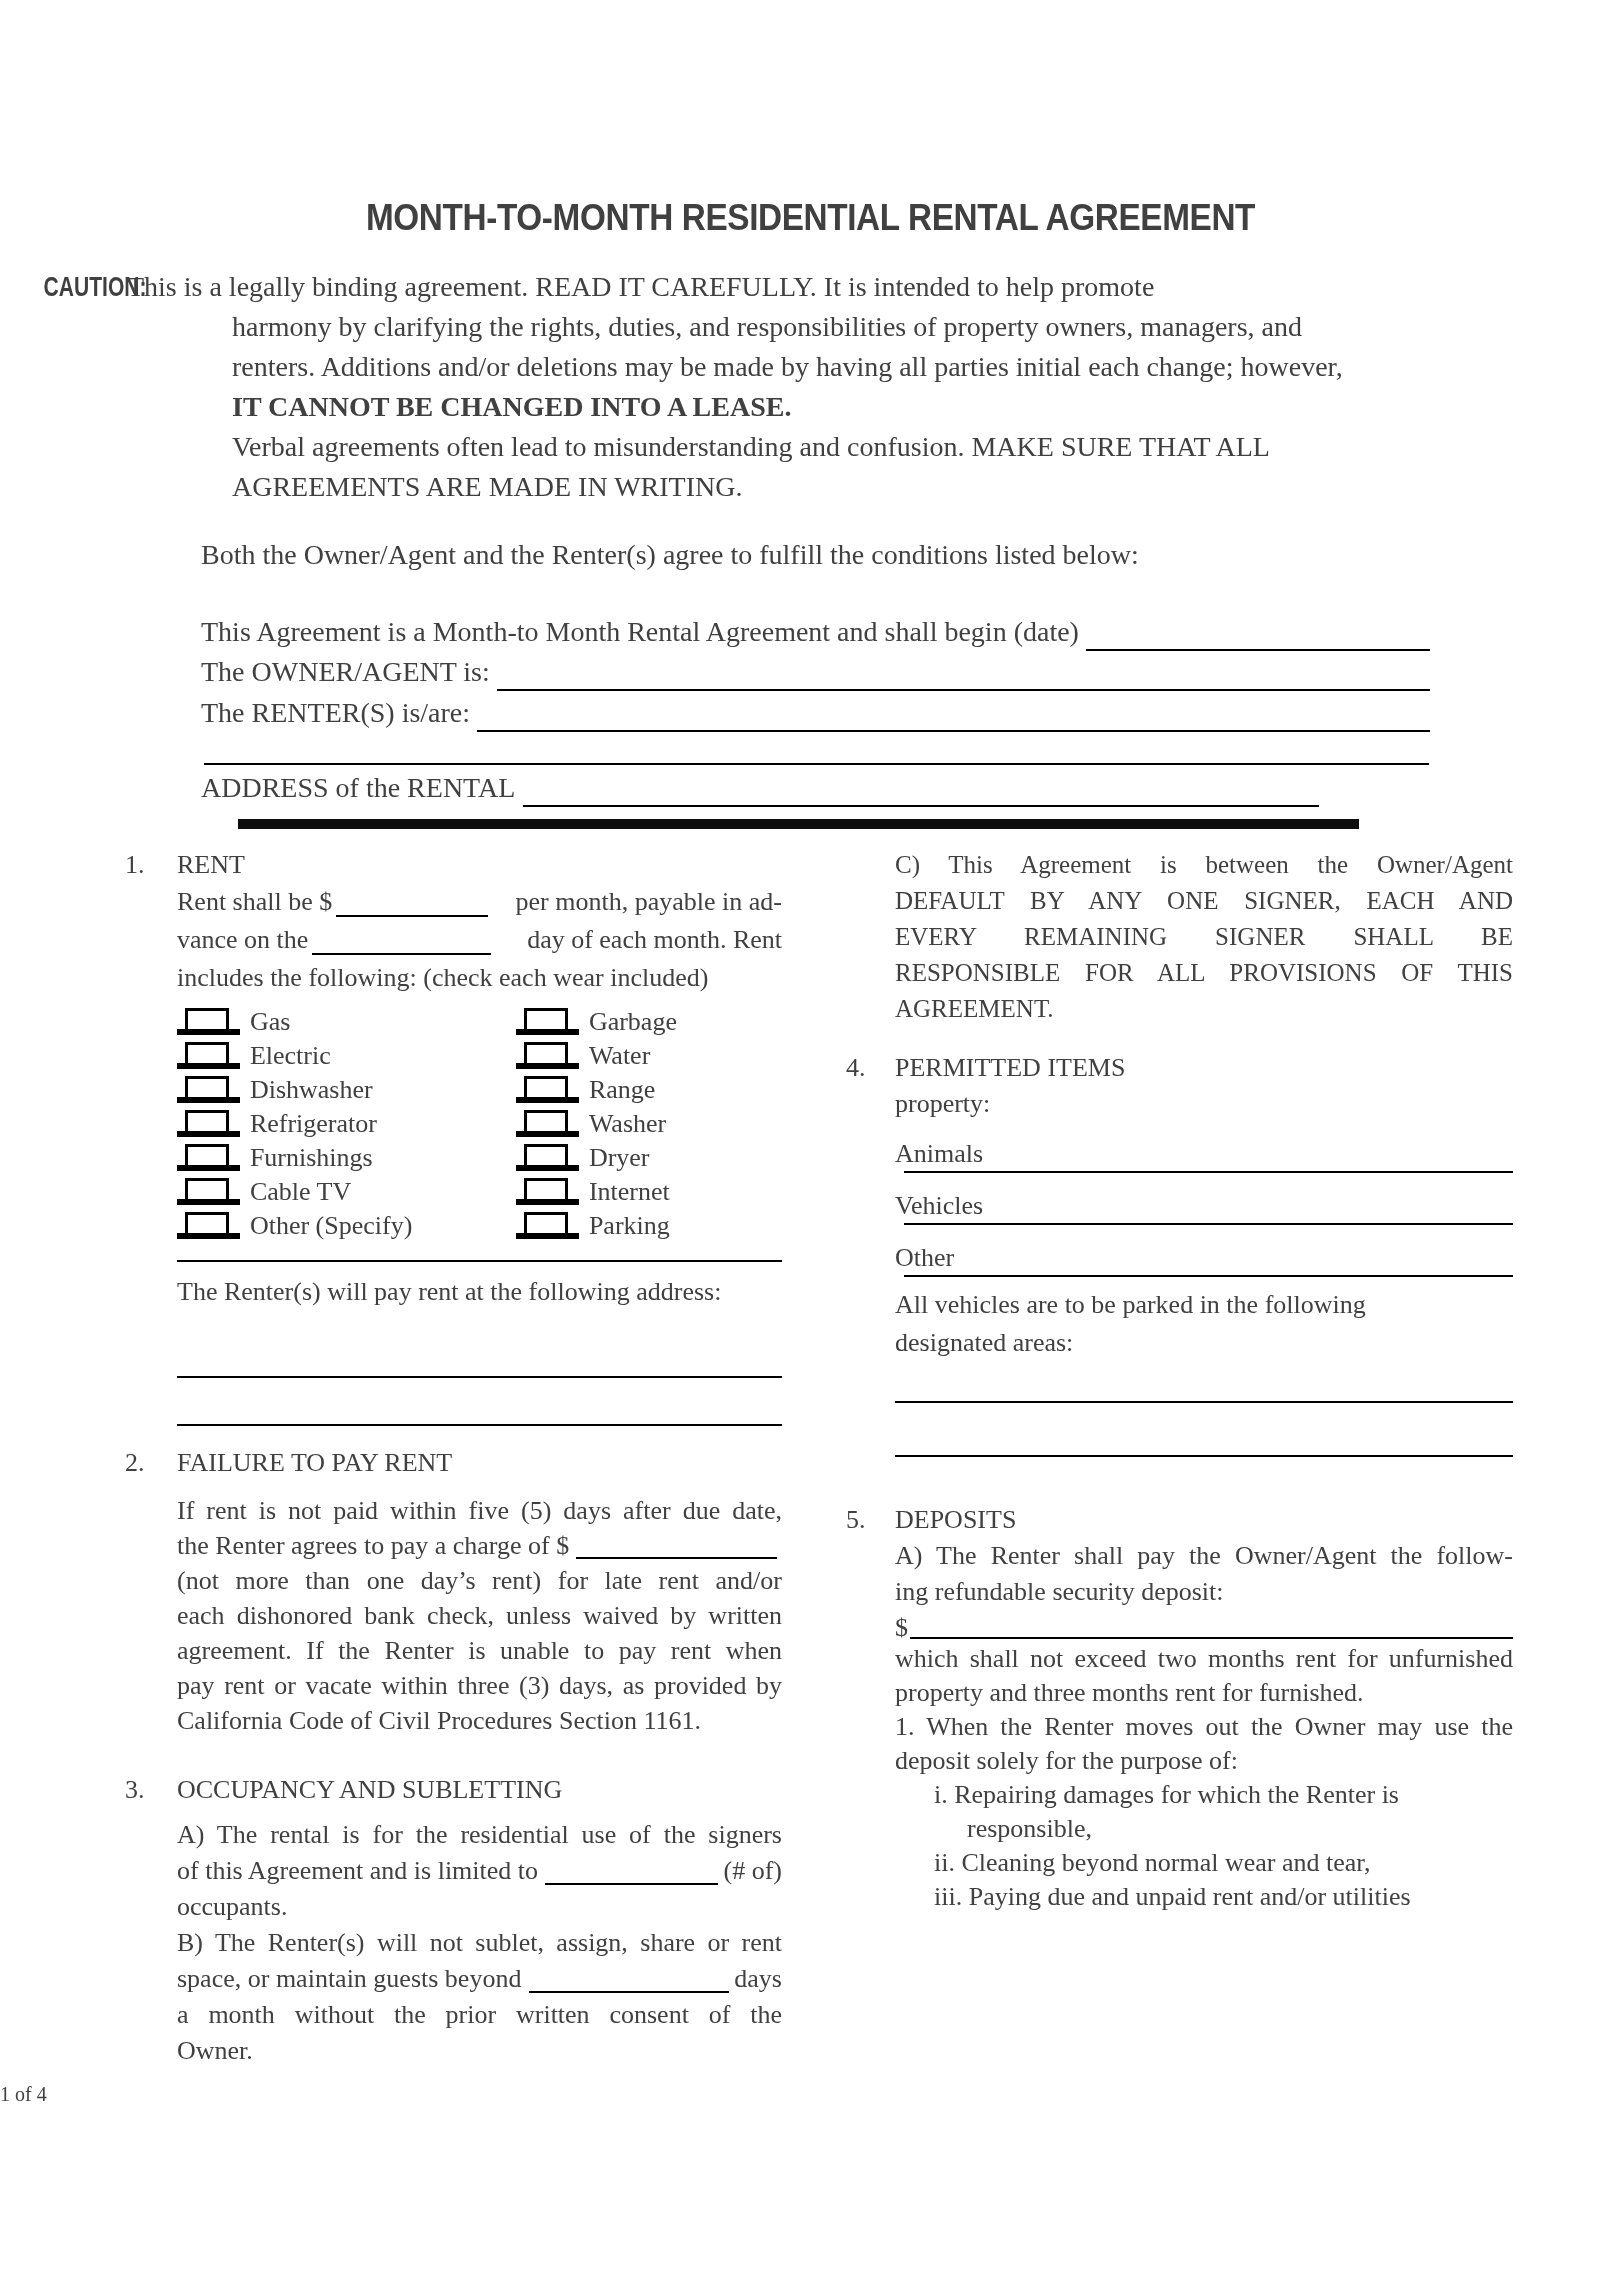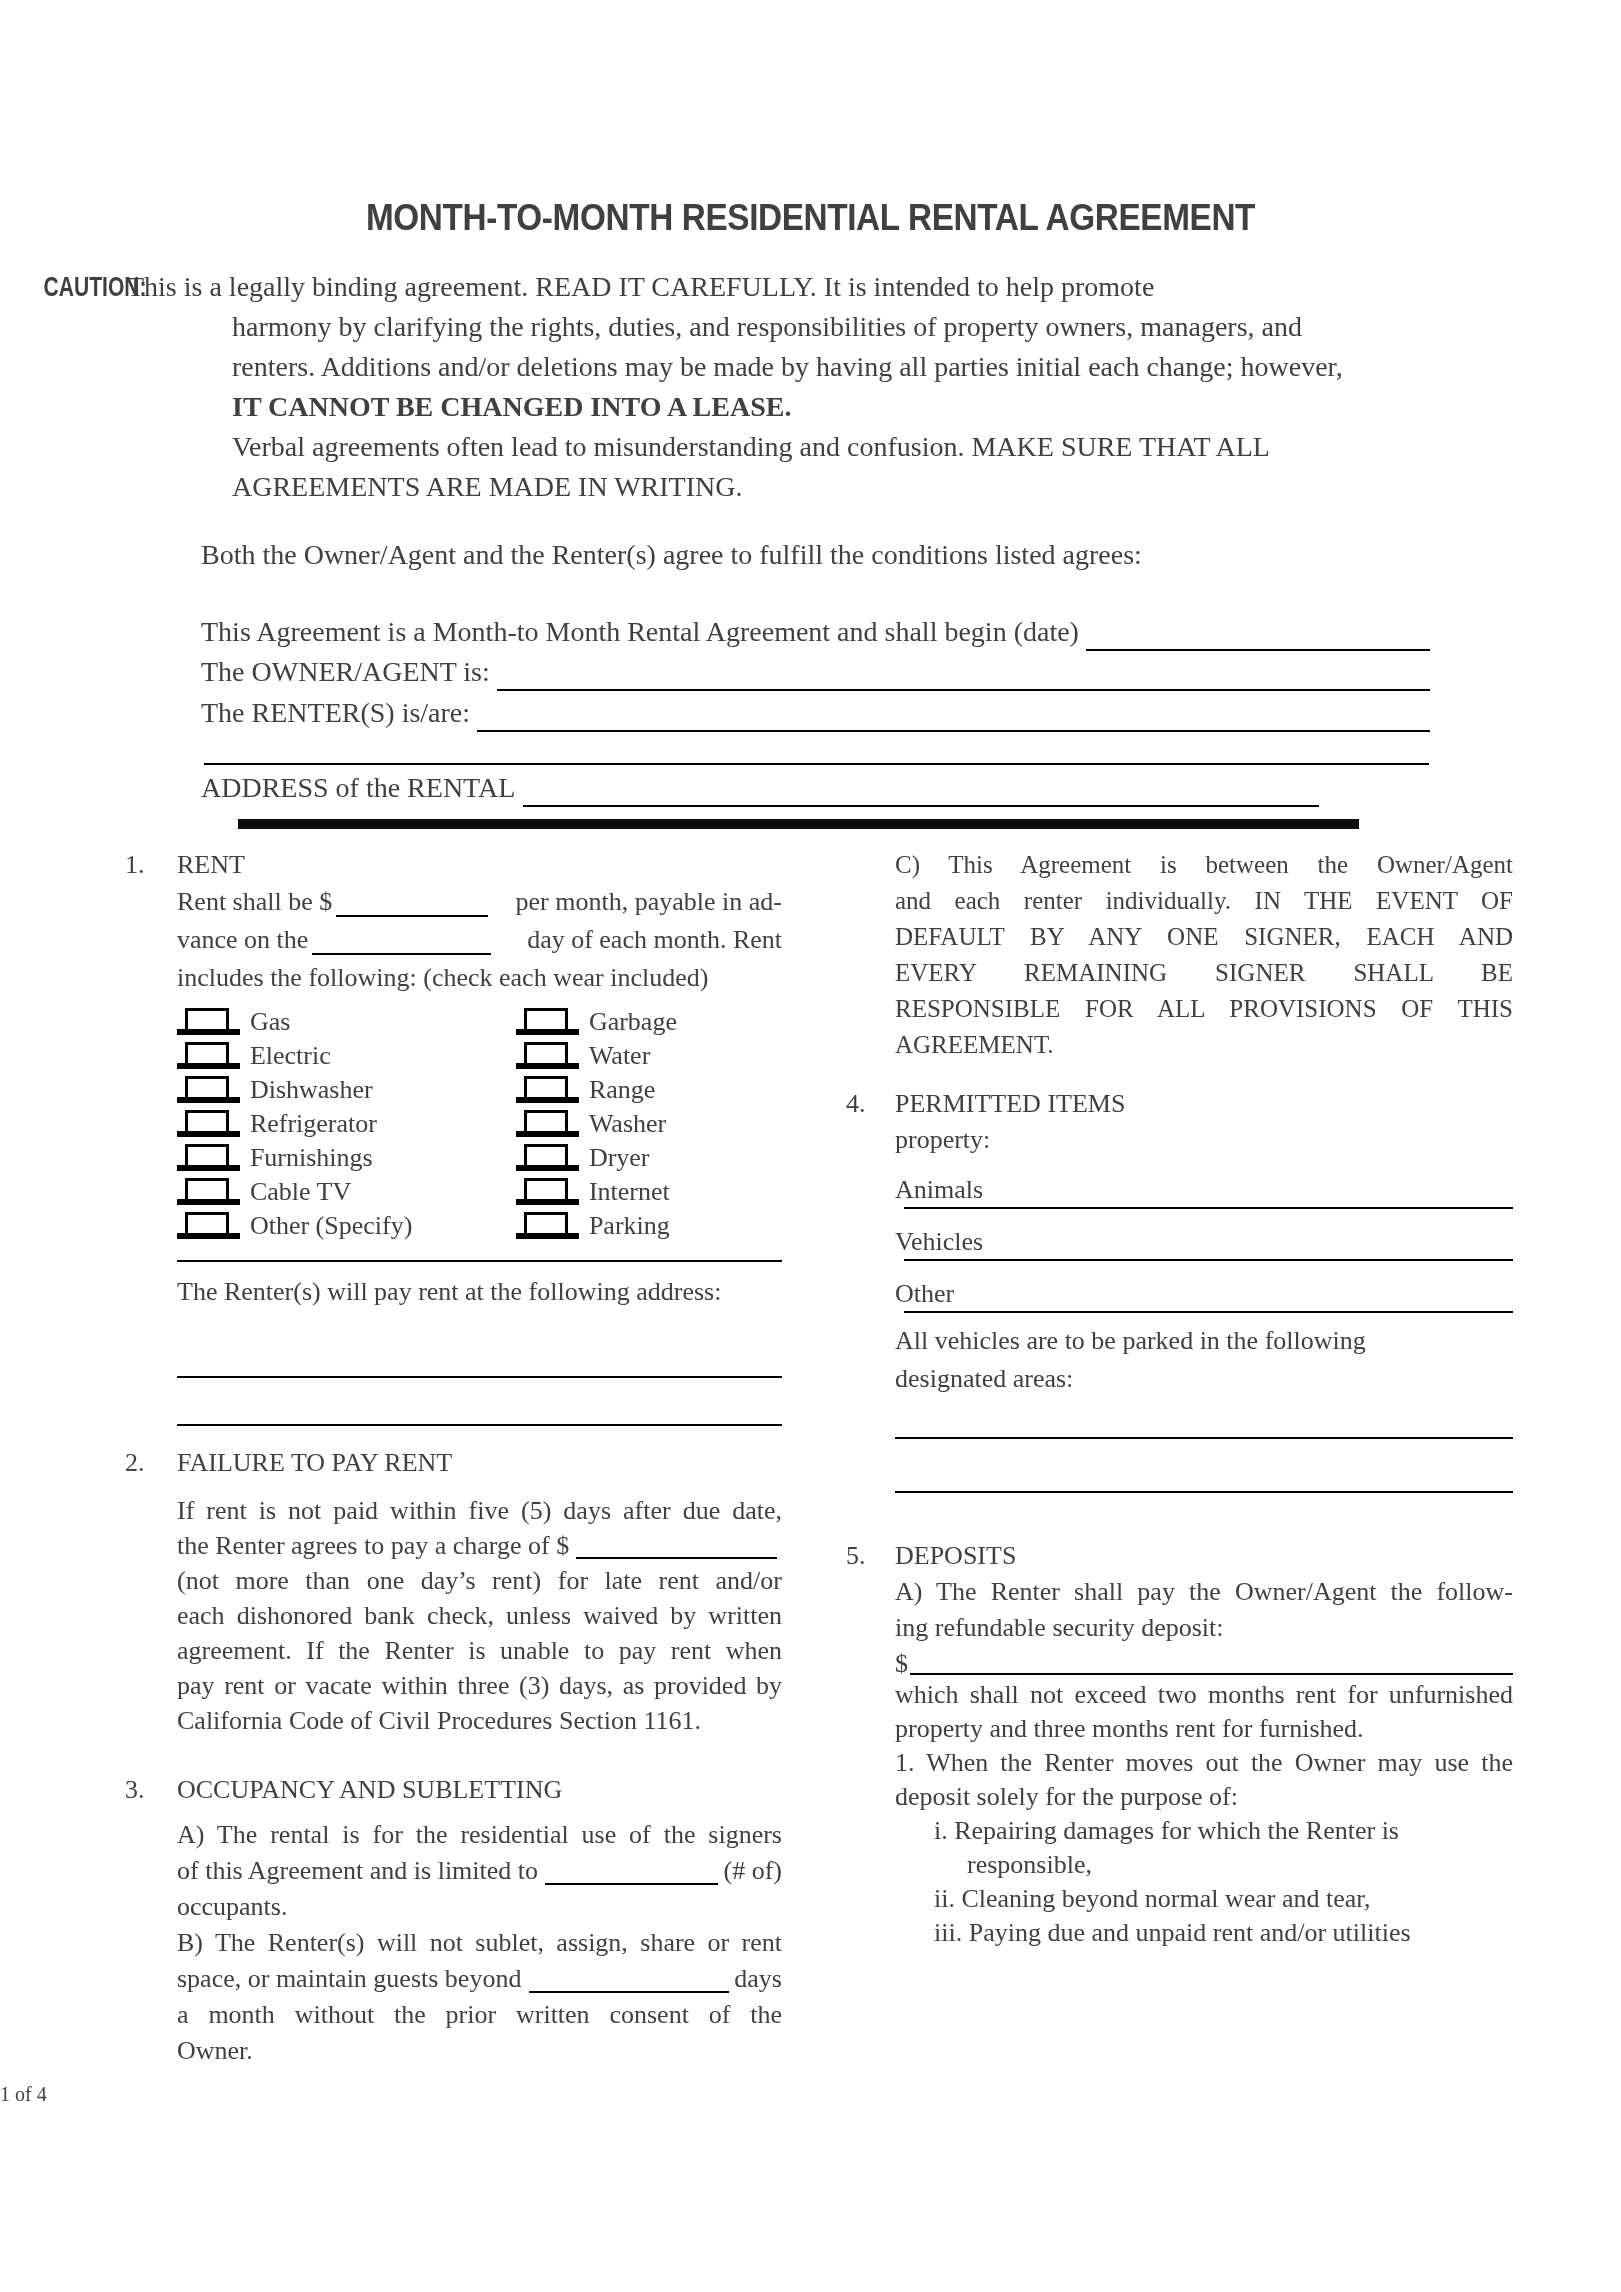--- a/index.html
+++ b/index.html
@@ -82,21 +82,21 @@
 
   <div class="caution">
     <div class="first"><span class="clabel">CAUTION:</span><span>This is a legally binding agreement. READ IT CAREFULLY. It is intended to help promote</span></div>
     <div class="cont">harmony by clarifying the rights, duties, and responsibilities of property owners, managers, and</div>
     <div class="cont">renters. Additions and/or deletions may be made by having all parties initial each change; however,</div>
     <div class="cont bold-line">IT CANNOT BE CHANGED INTO A LEASE.</div>
     <div class="cont">Verbal agreements often lead to misunderstanding and confusion. MAKE SURE THAT ALL</div>
     <div class="cont">AGREEMENTS ARE MADE IN WRITING.</div>
   </div>
 
-  <div class="agree">Both the Owner/Agent and the Renter(s) agree to fulfill the conditions listed agrees:</div>
+  <div class="agree">Both the Owner/Agent and the Renter(s) agree to fulfill the conditions listed below:</div>
 
   <div class="frow row-begin">
     <span>This Agreement is a Month-to Month Rental Agreement and shall begin (date)</span>
     <span class="fl"></span>
   </div>
   <div class="frow row-owner">
     <span>The OWNER/AGENT is:</span>
     <span class="fl"></span>
   </div>
   <div class="frow row-renter">
@@ -281,21 +281,20 @@
       </div>
     </div>
   </div>
 
   <div class="col col-right">
 
     <div class="sec">
       <div class="num"></div>
       <div class="sbody cpara">
         <div class="j">C) This Agreement is between the Owner/Agent</div>
-        <div class="j">and each renter individually. IN THE EVENT OF</div>
         <div class="j">DEFAULT BY ANY ONE SIGNER, EACH AND</div>
         <div class="j">EVERY REMAINING SIGNER SHALL BE</div>
         <div class="j">RESPONSIBLE FOR ALL PROVISIONS OF THIS</div>
         <div>AGREEMENT.</div>
       </div>
     </div>
 
     <div class="sec sec4">
       <div class="num hrow">4.</div>
       <div class="sbody">

